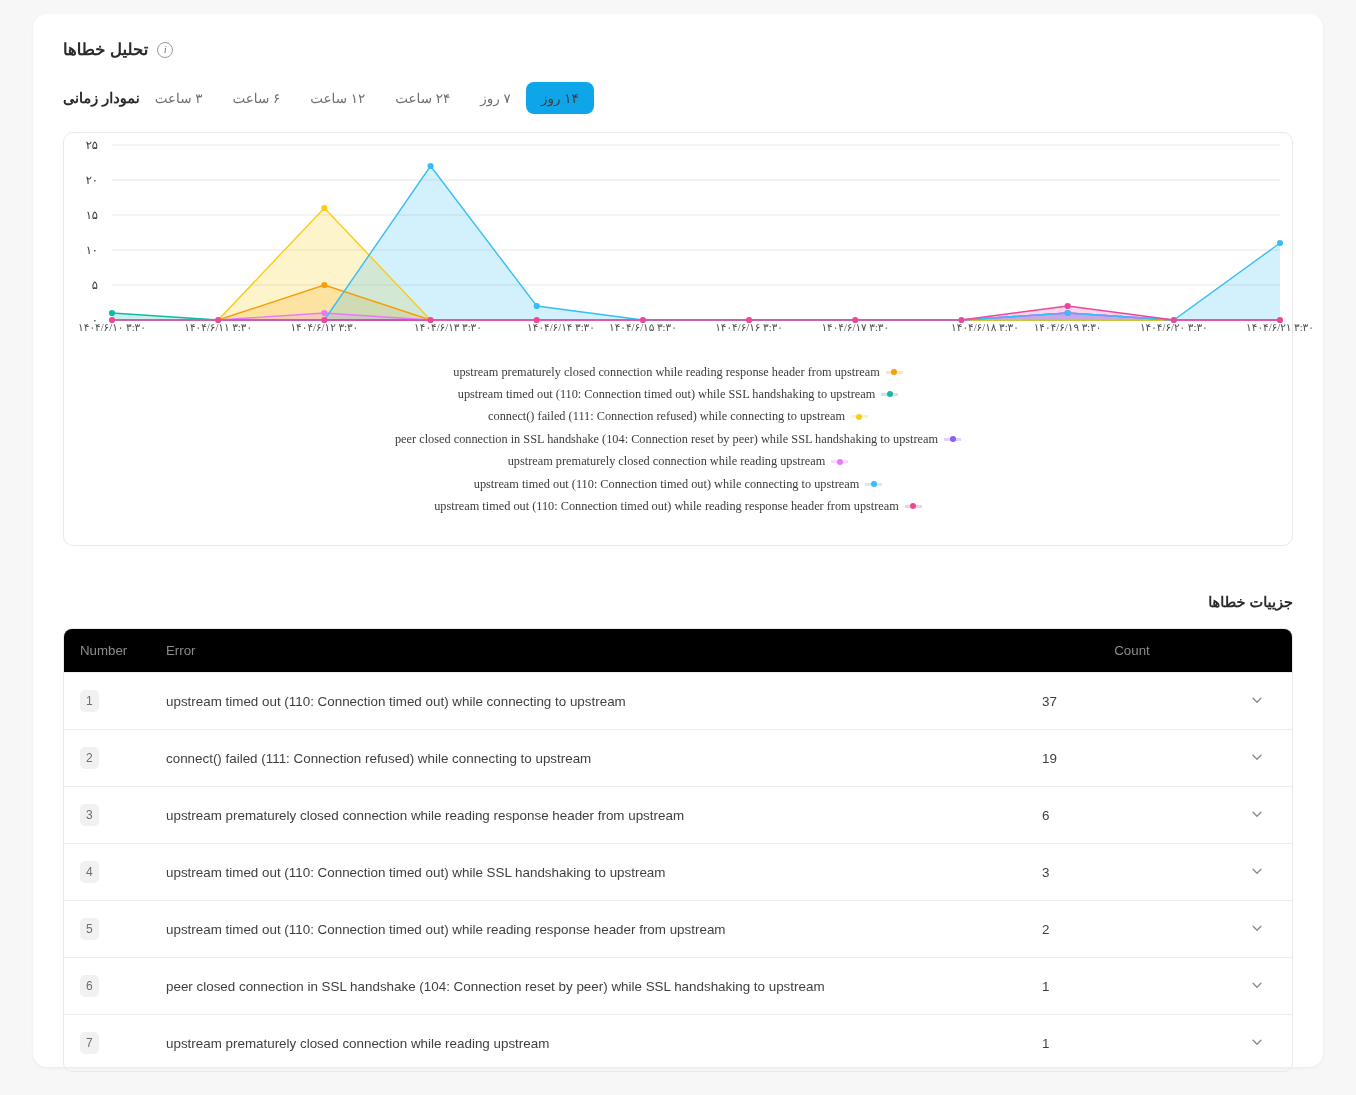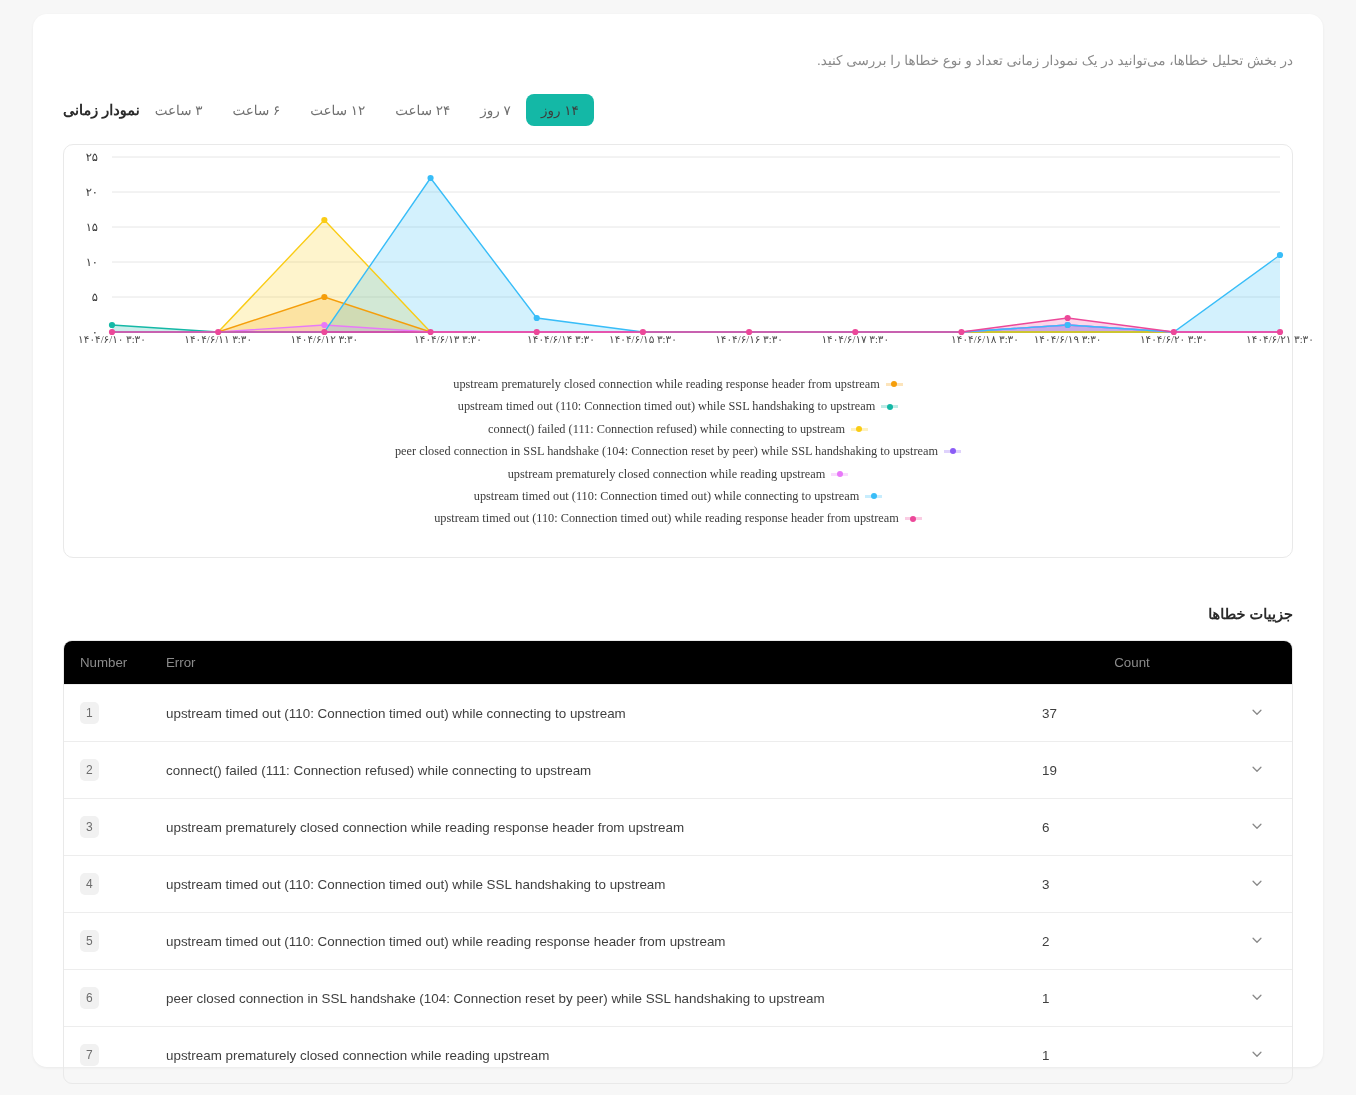--- a/index.html
+++ b/index.html
@@ -58,21 +58,21 @@
   }
   .tabs {
     display: flex; flex-direction: row-reverse;
     align-items: center; margin-right: auto;
   }
   .tab {
     font-size: 13.5px; color: #6f6f6f;
     padding: 8px 15px; border-radius: 8px;
     cursor: pointer; white-space: nowrap;
   }
-  .tab.active { background: #14b8a6; color: #3d3d3d; }
+  .tab.active { background: #0ea5e9; color: #3d3d3d; }
 
   
   .chart-card {
     margin: 18px 30px 0 30px;
     border: 1px solid #e9e9e9;
     border-radius: 10px;
     background: #fff;
     height: 414px;
     position: relative;
   }
@@ -170,21 +170,24 @@
     cursor: pointer;
   }
   .chev svg { display: block; }
 </style>
 </head>
 <body>
 
 <div class="page">
 
   <div class="header">
-    <div class="subtitle">در بخش تحلیل خطاها، می‌توانید در یک نمودار زمانی تعداد و نوع خطاها را بررسی کنید.</div>
+    <div class="title-row">
+      <span class="page-title">تحلیل خطاها</span>
+      <span class="info-icon">i</span>
+    </div>
   </div>
 
   <div class="tabs-row">
     <span class="chart-label">نمودار زمانی</span>
     <div class="tabs" id="tabs">
         <div class="tab">۳ ساعت</div>
         <div class="tab">۶ ساعت</div>
         <div class="tab">۱۲ ساعت</div>
         <div class="tab">۲۴ ساعت</div>
         <div class="tab">۷ روز</div>

